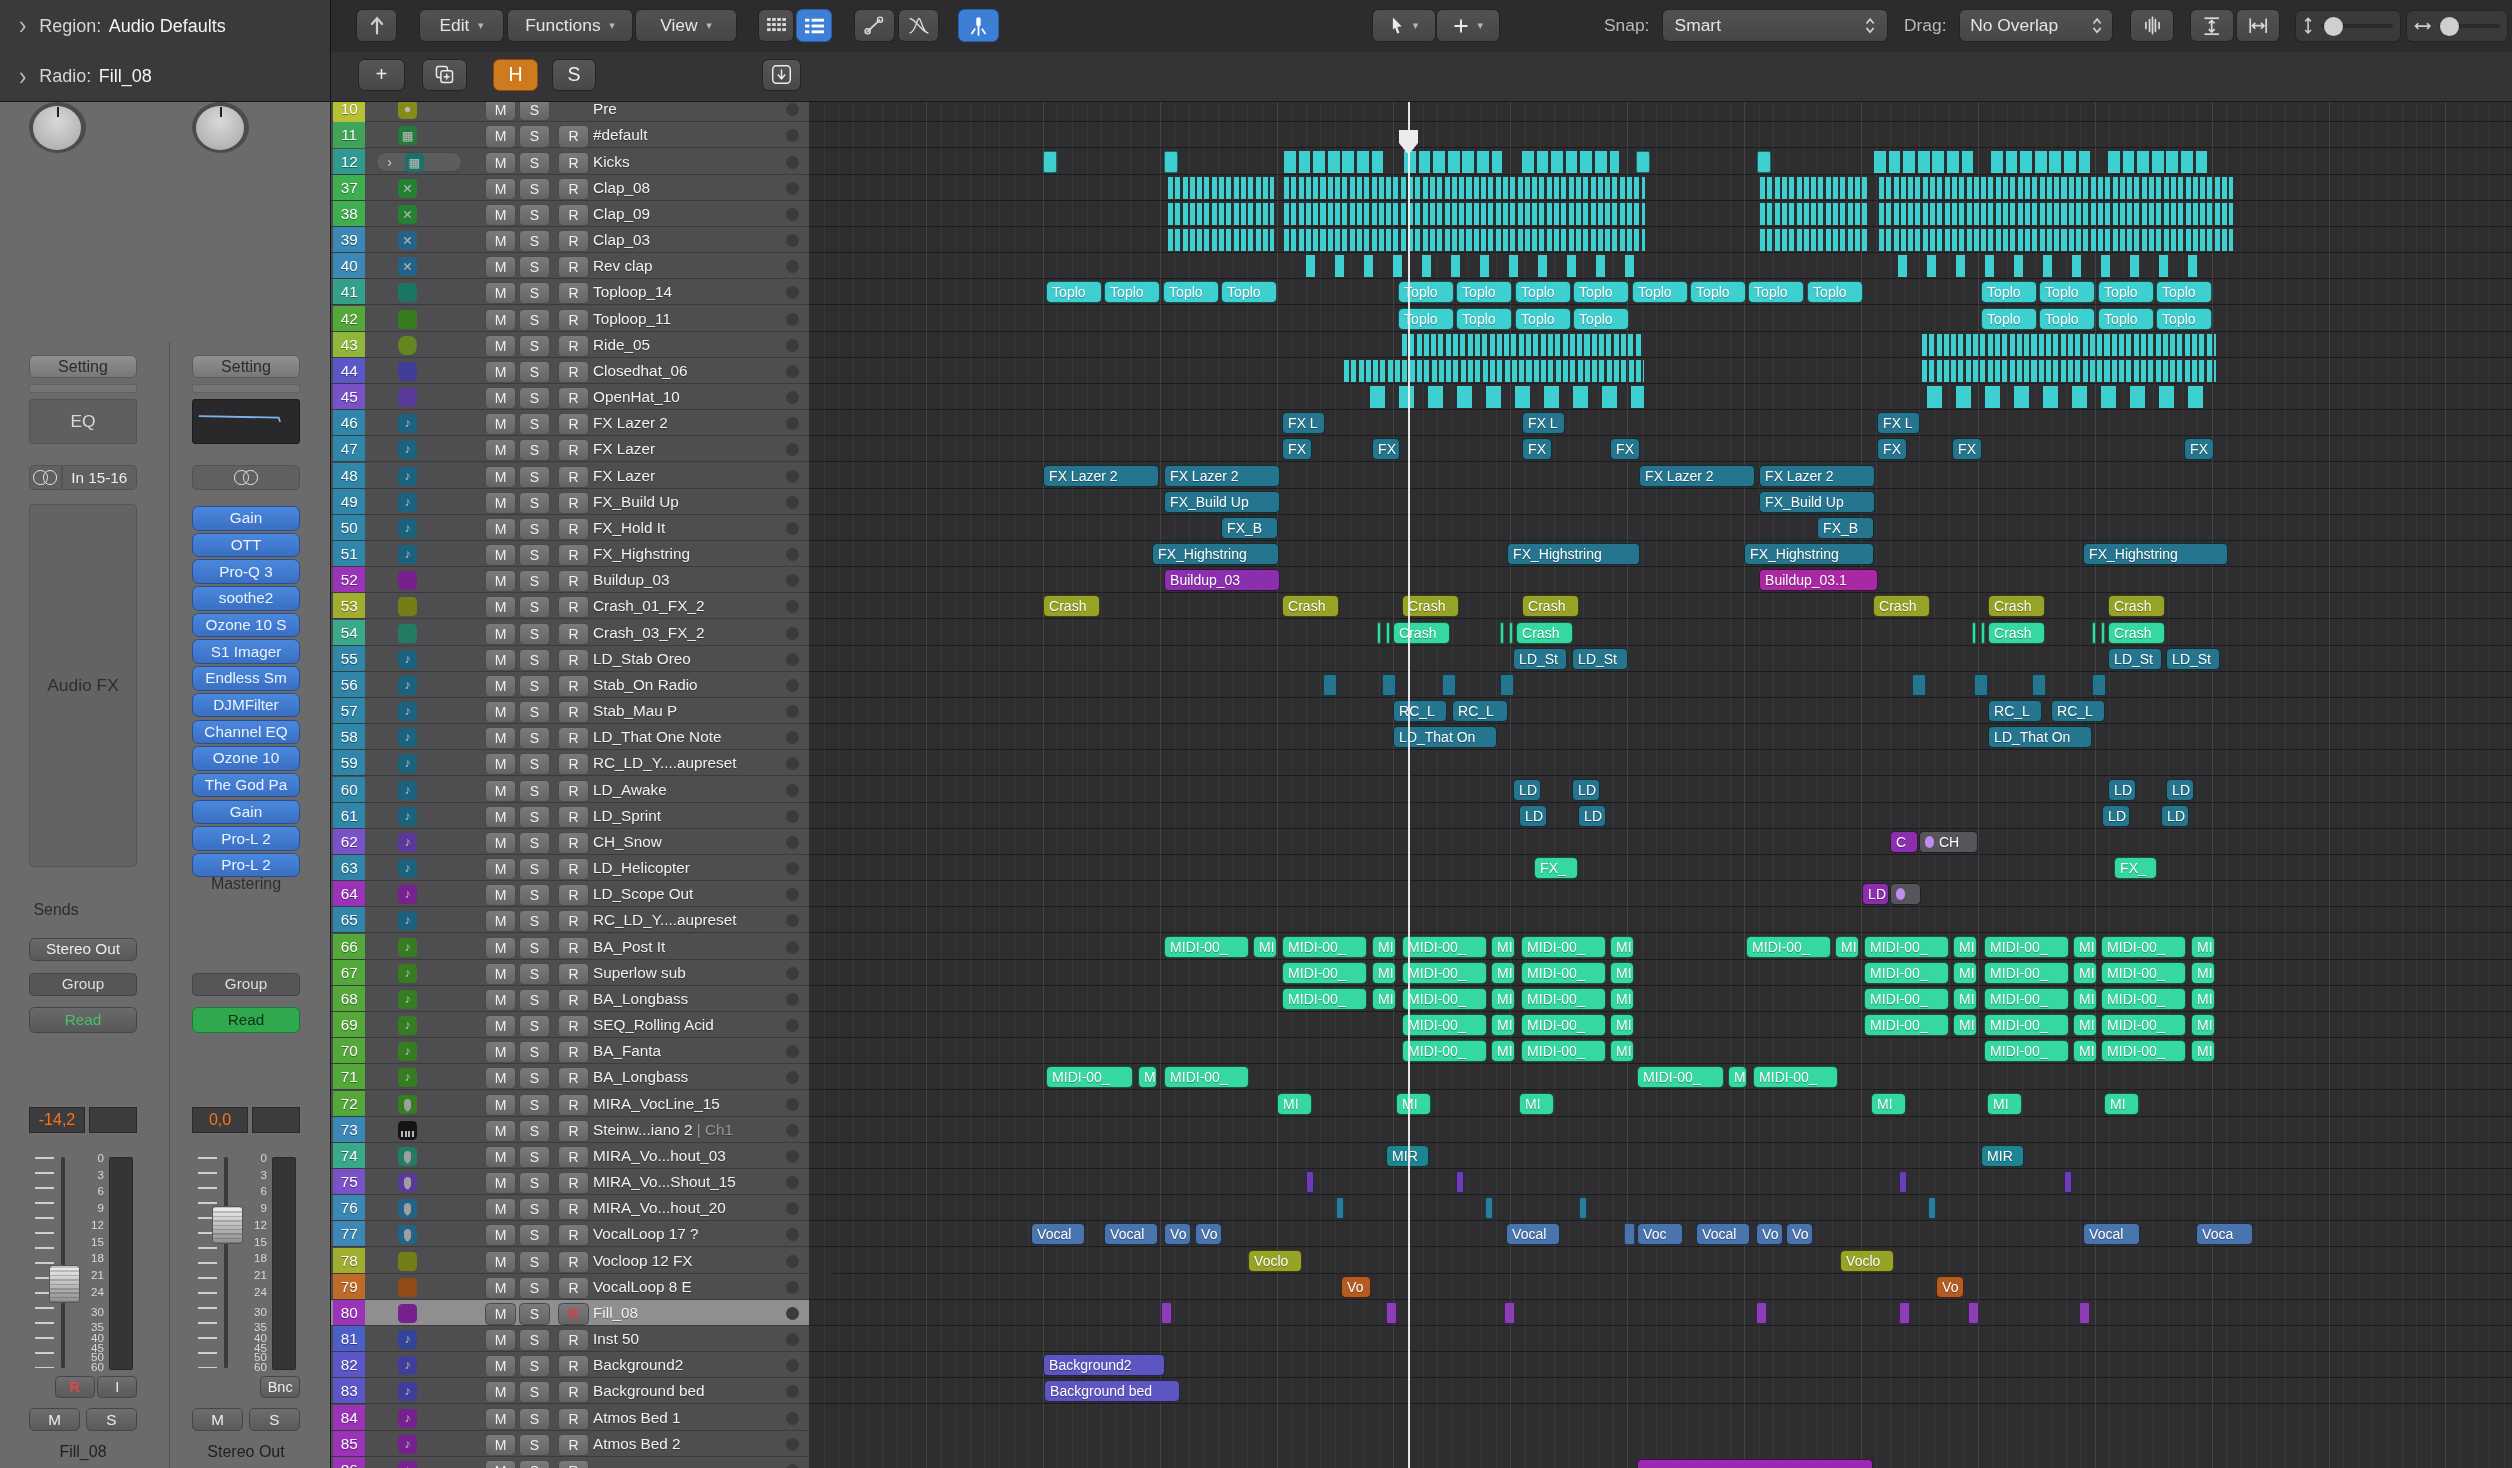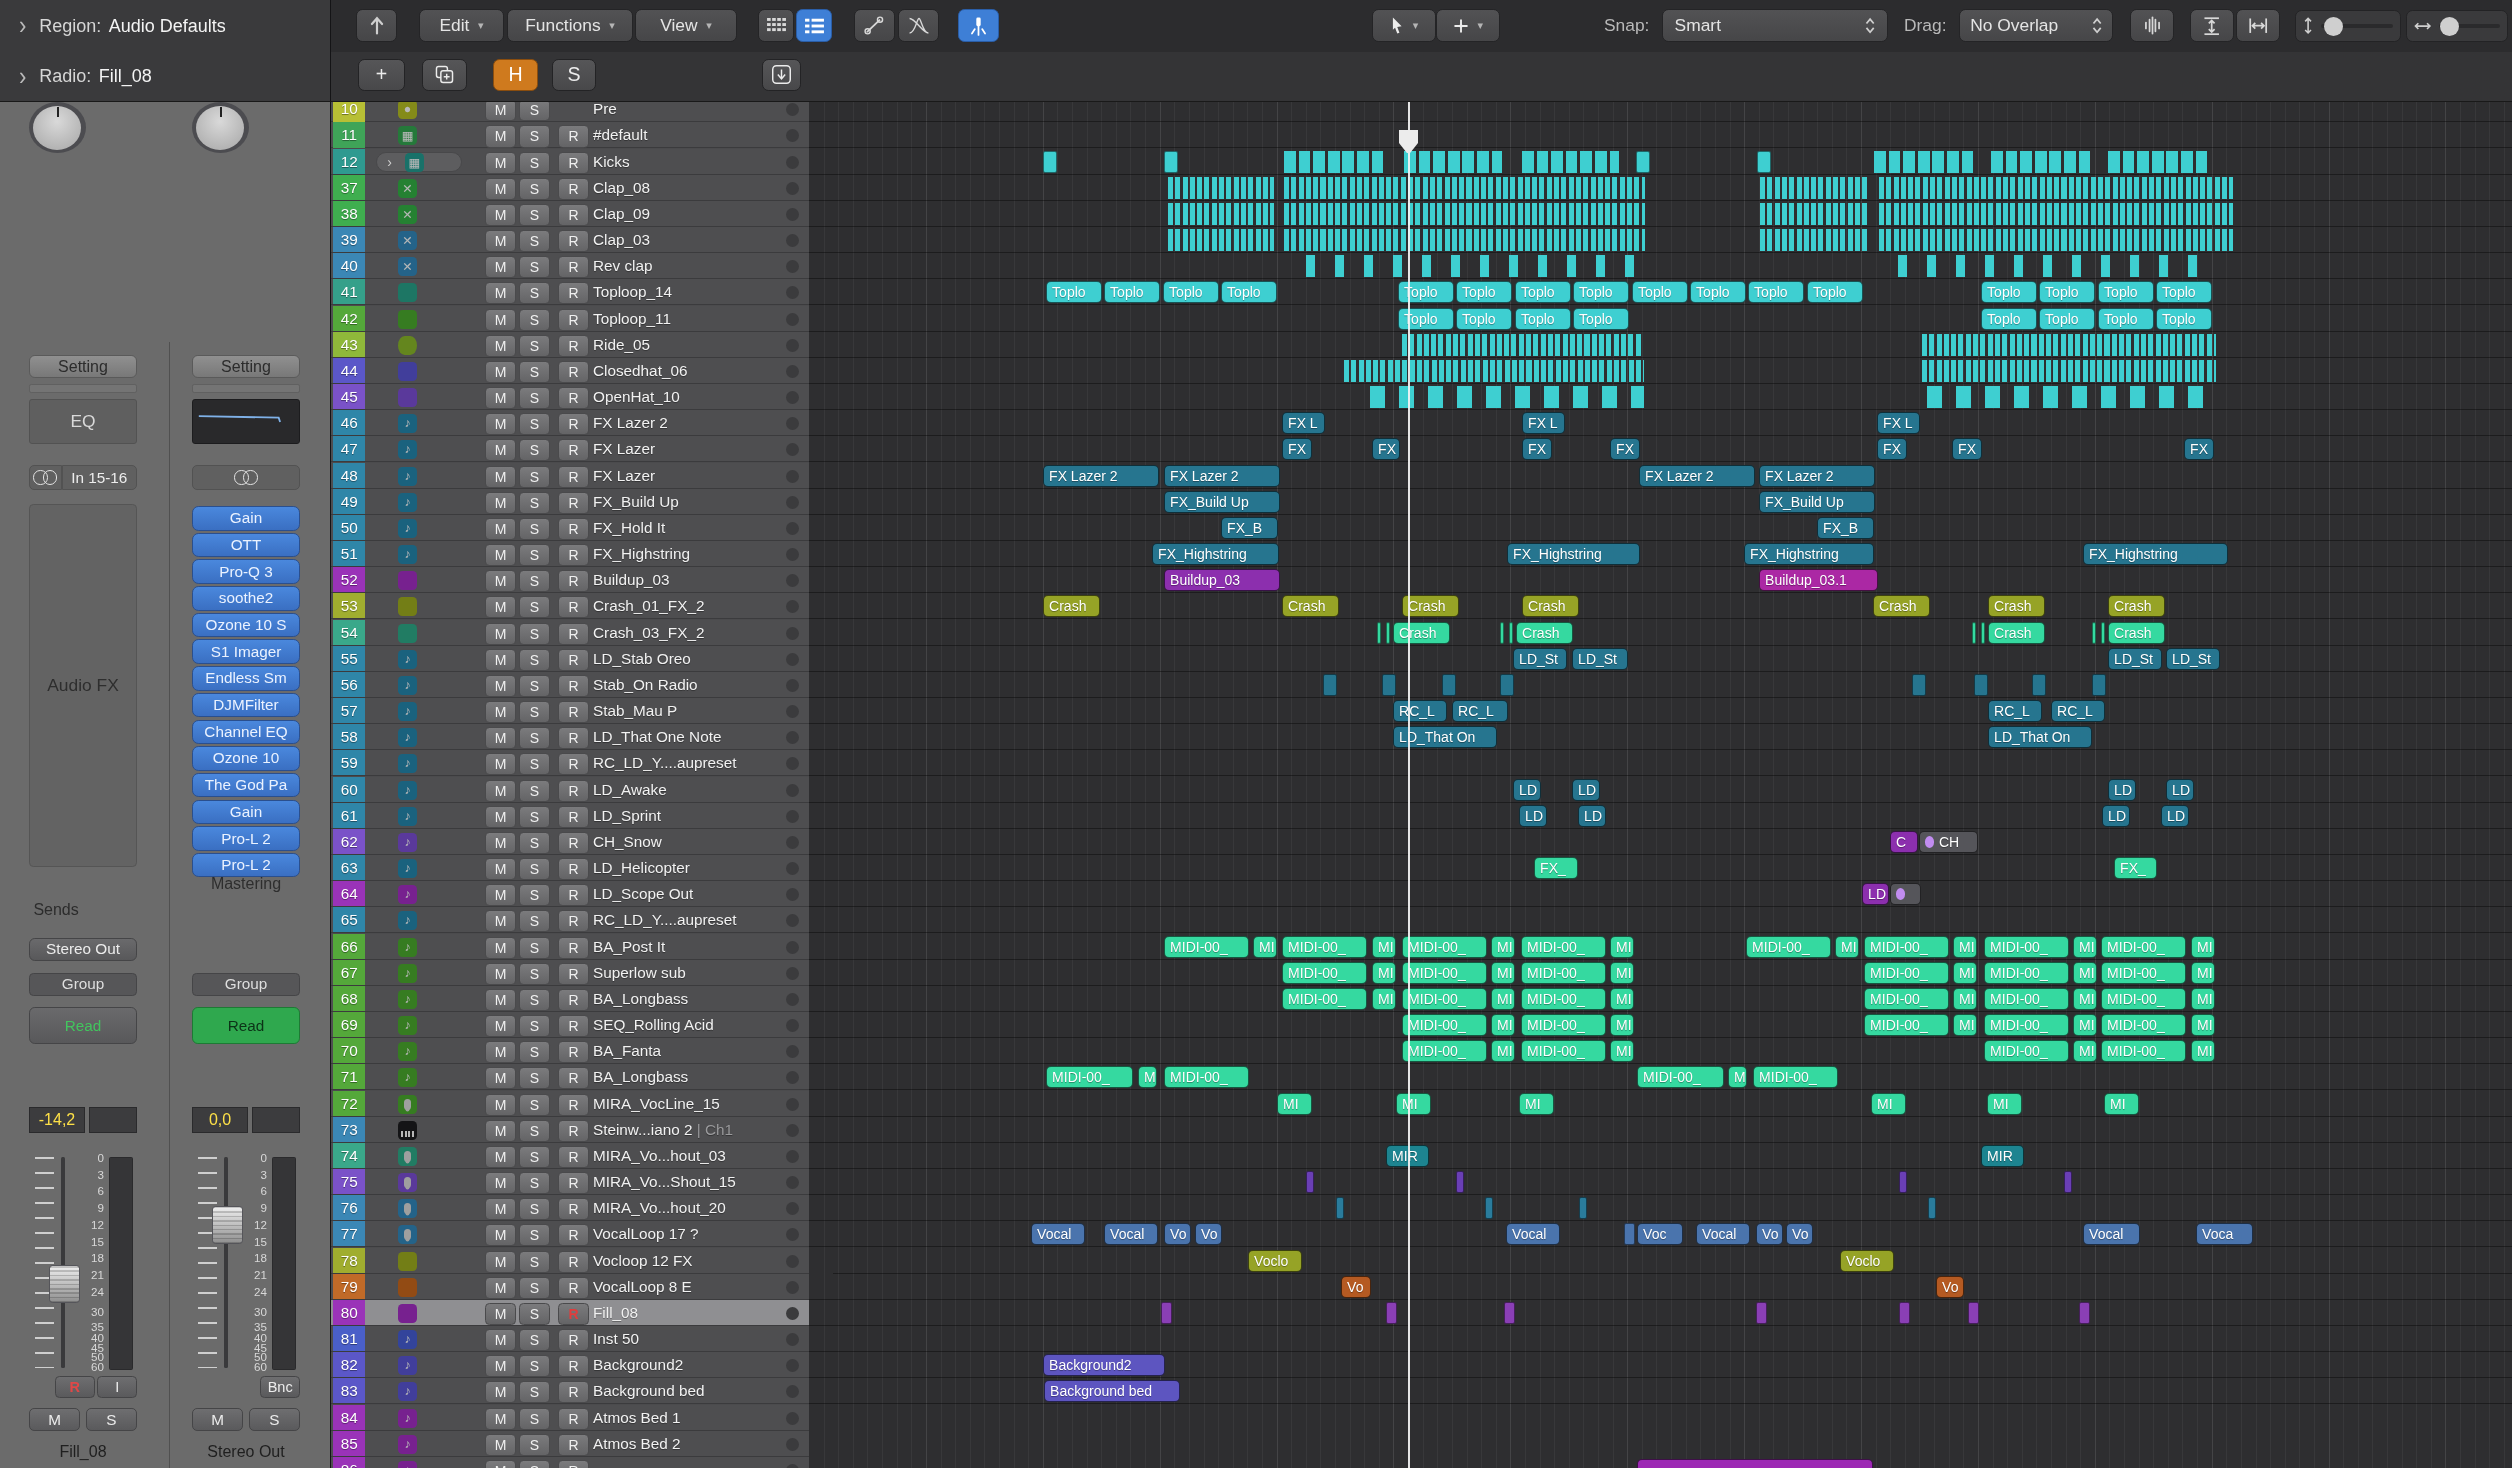--- a/index.html
+++ b/index.html
@@ -42,29 +42,29 @@
   .iocell{background:#606060;border:0.7px solid #525252;border-radius:5.1px;color:#ececec;font-size:15.3px;display:flex;align-items:center;justify-content:center;}
   .stcirc{width:12.4px;height:12.4px;border:1.8px solid #e4e4e4;border-radius:50%;display:inline-block;}
   .stcirc+.stcirc{margin-left:-5.1px;}
   .audiofx{top:402px;height:363px;background:#636363;border:0.7px solid #555;border-radius:4.4px;color:#2e2e2e;font-size:17.4px;display:flex;align-items:center;justify-content:center;}
   .plugins{top:404px;display:flex;flex-direction:column;gap:2.2px;}
   .plugin{height:22.5px;background:linear-gradient(#4a88dd,#3a6fc2);border:0.7px solid #2a4f8e;border-radius:6.5px;color:#eaf2ff;font-size:15.3px;display:flex;align-items:center;justify-content:center;overflow:hidden;white-space:nowrap;}
   .mastering{top:771px;height:22px;color:#2e2e2e;font-size:16px;display:flex;align-items:center;justify-content:center;}
   .sends{top:798px;height:20.4px;color:#2c2c2c;font-size:16px;display:flex;align-items:center;padding-left:4.4px;}
   .outbtn{top:836px;height:22.5px;background:linear-gradient(#6a6a6c,#58585a);border:0.7px solid #454547;border-radius:5.8px;color:#ececec;font-size:15.3px;display:flex;align-items:center;justify-content:center;}
   .groupbtn{top:871px;height:22.5px;background:#565658;border:0.7px solid #454547;border-radius:4.4px;color:#dedede;font-size:15.3px;display:flex;align-items:center;justify-content:center;}
-  .readbtn{top:905px;height:37px;border-radius:5.8px;font-size:15.3px;display:flex;align-items:center;justify-content:center;}
+  .readbtn{top:905px;height:26px;border-radius:5.8px;font-size:15.3px;display:flex;align-items:center;justify-content:center;}
   .readbtn.gray{background:linear-gradient(#6a6a6c,#58585a);border:0.7px solid #454547;color:#42c55e;}
   .readbtn.green{background:#2fa84e;border:0.7px solid #1d7a34;color:#0c3317;}
   .knob{top:939px;left:25px;width:58px;height:52px;}
   .knob .ring{position:absolute;left:0;top:0;width:57px;height:51px;border-radius:50%;background:#4c4c50;}
   .knob .cap{position:absolute;left:4.4px;top:3.6px;width:48px;height:44px;border-radius:50%;background:radial-gradient(circle at 50% 35%,#d9d9d9,#a6a6a6);}
   .knob .tick{position:absolute;left:28px;top:5.1px;width:2.2px;height:10.2px;background:#222;}
   .valrow{top:1005px;height:26px;display:flex;gap:4.4px;}
-  .valbox{background:#3c3c3e;border:0.7px solid #2a2a2c;color:#fde047;font-size:16px;display:flex;align-items:center;justify-content:center;}
+  .valbox{background:#3c3c3e;border:0.7px solid #2a2a2c;color:#f97316;font-size:16px;display:flex;align-items:center;justify-content:center;}
   .faderzone{top:1055px;height:212px;}
   .ftick{position:absolute;left:5.8px;top:0;width:19px;height:211px;
      background:repeating-linear-gradient(180deg,rgba(240,240,240,.75) 0 1.5px,transparent 1.5px 15px);}
   .frail{position:absolute;left:32px;top:0;width:3.6px;height:211px;background:#3a3a3c;border-radius:1.5px;}
   .fcap{position:absolute;left:19.6px;width:29px;height:36px;border-radius:3.6px;background:linear-gradient(#efefef,#8f8f8f);border:0.7px solid #55555a;
      background-image:linear-gradient(#efefef,#8f8f8f),repeating-linear-gradient(180deg,rgba(0,0,0,.18) 0 1.5px,transparent 1.5px 4.4px);background-blend-mode:multiply;}
   .fscale{position:absolute;left:52px;top:-5.8px;width:23px;height:218px;}
   .fscale span{position:absolute;right:0;font-size:11.6px;color:#d8d8d8;}
   .fmeter{position:absolute;left:80px;top:0;width:22px;height:211px;background:#353537;border:0.7px solid #2a2a2c;border-radius:1.5px;}
   .smallbtns{top:1274px;height:22px;display:flex;justify-content:flex-end;gap:2.9px;}

